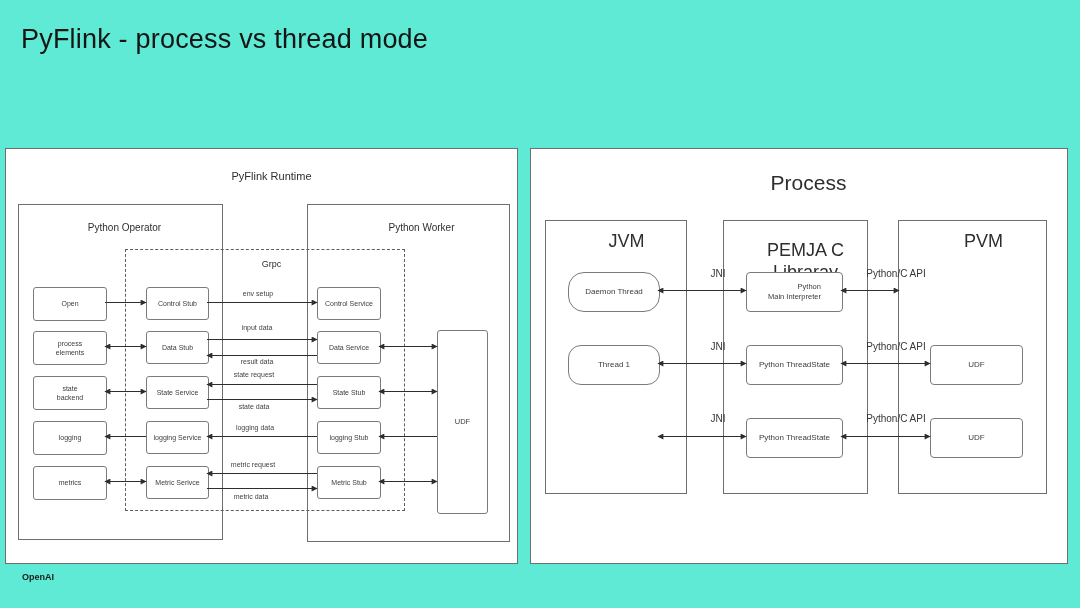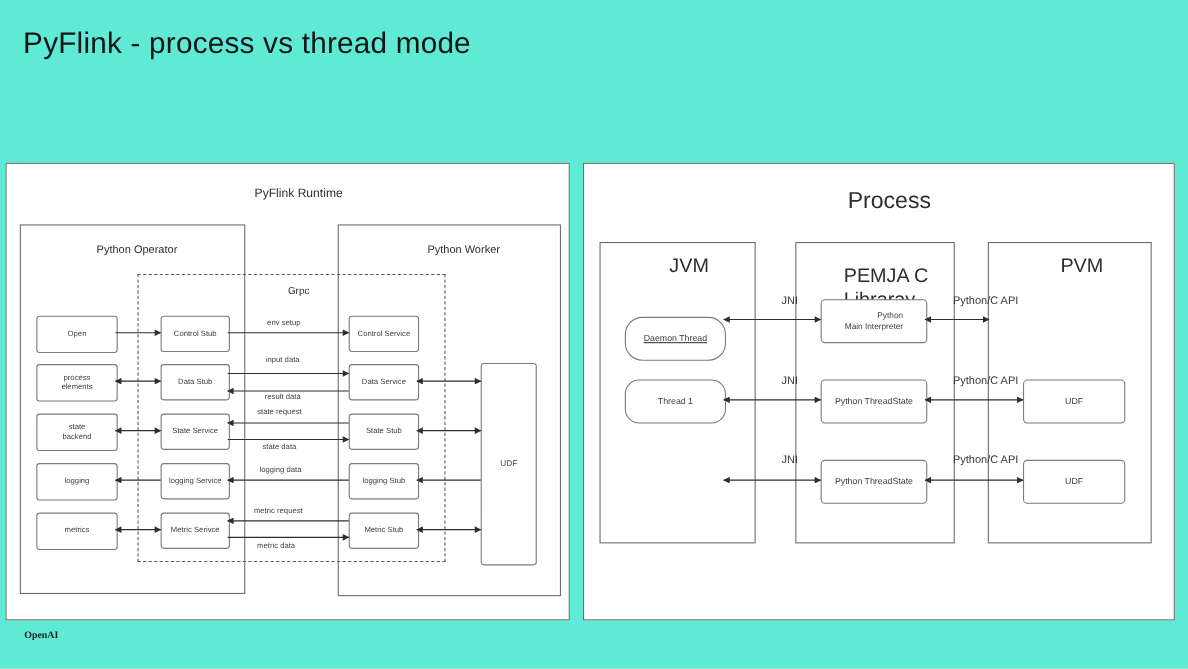--- a/index.html
+++ b/index.html
@@ -5,35 +5,35 @@
   html,body{margin:0;padding:0;background:#e9e9e9;}
   .slide{
     position:relative;width:1080px;height:608px;background:#5eead4;overflow:hidden;
     font-family:"Liberation Sans","DejaVu Sans",sans-serif;color:#333;
   }
   .slide-title{
     position:absolute;left:21px;top:24px;font-size:27px;font-weight:400;
     color:#151515;letter-spacing:0.2px;
   }
   .brand{
-    position:absolute;left:22px;top:572px;font-size:9px;font-weight:bold;color:#1c1c1c;font-family:Liberation Serif, serif;
+    position:absolute;left:22px;top:572px;font-size:9px;font-weight:bold;color:#1c1c1c;
   }
   .panel{position:absolute;border:1px solid #6e6e6e;background:#fff;}
   .bigbox{position:absolute;border:1px solid #6e6e6e;}
   .dashedbox{position:absolute;border:1px dashed #5c5c5c;}
   .box{
     position:absolute;border:1px solid #7b7b7b;background:#fff;border-radius:3px;
     display:flex;align-items:center;justify-content:center;text-align:center;
     white-space:pre-line;color:#3c3c3c;
   }
   .f7{font-size:7px;line-height:1.3;}
   .f75{font-size:7.5px;line-height:1.3;text-align:right;}
   .f8{font-size:8px;line-height:1.3;}
   .hdr{
-    position:absolute;transform:translateX(-50%);color:#2e2e2e;
+    position:absolute;transform:translateX(-50%);text-align:center;color:#2e2e2e;
     white-space:pre-line;line-height:1.2;padding-left:23px;
   }
   .elabel{
     position:absolute;transform:translateX(-50%);font-size:7px;color:#3f3f3f;
     white-space:nowrap;
   }
   .biglabel{
     position:absolute;transform:translateX(-50%);font-size:10px;color:#363636;
     white-space:nowrap;
     margin-left:16px;
@@ -97,21 +97,21 @@
   <div class="bigbox" style="left:545px;top:220px;width:140px;height:272px;"></div>
   <div class="hdr" style="left:615px;top:231px;font-size:18px;">JVM</div>
 
   <div class="bigbox" style="left:723px;top:220px;width:143px;height:272px;"></div>
   <div class="hdr" style="left:794px;top:240px;font-size:18px;">PEMJA C
 Libraray</div>
 
   <div class="bigbox" style="left:898px;top:220px;width:147px;height:272px;"></div>
   <div class="hdr" style="left:972px;top:231px;font-size:18px;">PVM</div>
 
-  <div class="box f8" style="left:568px;top:288px;width:90px;height:38px;border-radius:16px;text-decoration:underline;">Daemon Thread</div>
+  <div class="box f8" style="left:568px;top:272px;width:90px;height:38px;border-radius:16px;">Daemon Thread</div>
   <div class="box f8" style="left:568px;top:345px;width:90px;height:38px;border-radius:13px;">Thread 1</div>
 
   <div class="box f75" style="left:746px;top:272px;width:95px;height:38px;border-radius:4px;">Python
 Main Interpreter</div>
   <div class="box f8" style="left:746px;top:345px;width:95px;height:38px;border-radius:4px;">Python ThreadState</div>
   <div class="box f8" style="left:746px;top:418px;width:95px;height:38px;border-radius:4px;">Python ThreadState</div>
 
   <div class="box f8" style="left:930px;top:345px;width:91px;height:38px;border-radius:4px;">UDF</div>
   <div class="box f8" style="left:930px;top:418px;width:91px;height:38px;border-radius:4px;">UDF</div>
 

